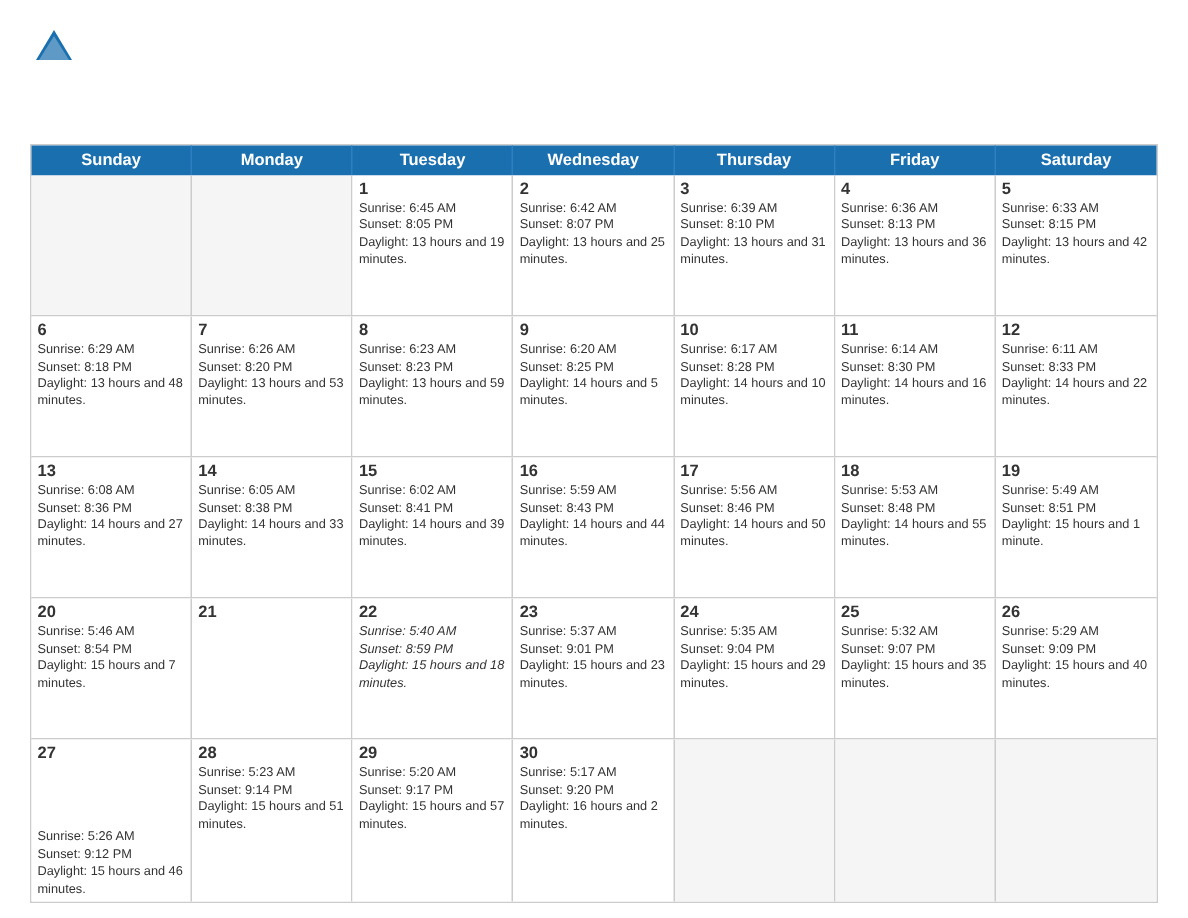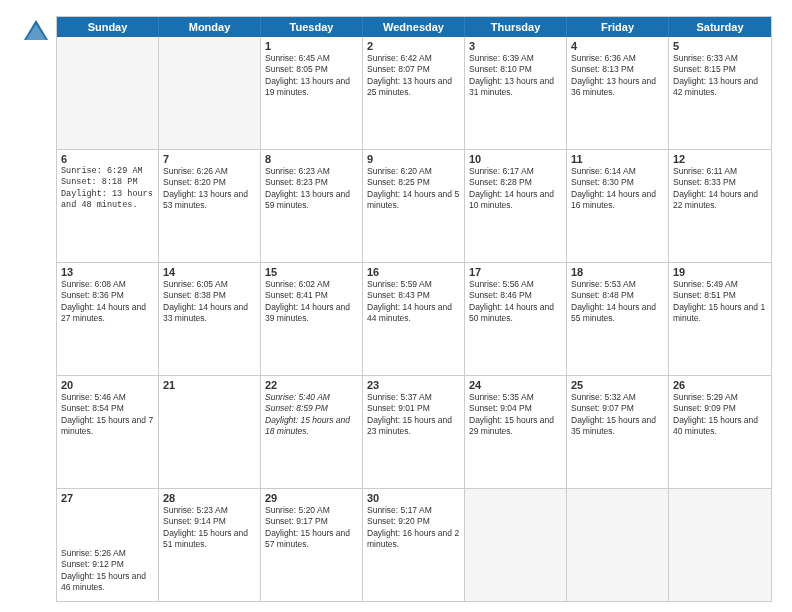--- a/index.html
+++ b/index.html
@@ -8,21 +8,22 @@
       background: #fff;
       width: 792px;
       height: 612px;
       overflow: hidden;
     }
     .page {
       width: 792px;
       height: 612px;
       padding: 16px 20px 10px 20px;
       display: flex;
-      flex-direction: row;
+      flex-direction: column;
+      gap: 40px;
     }
     .header {
       display: flex;
       justify-content: space-between;
       align-items: flex-start;
       margin-bottom: 8px;
     }
     .logo {
       display: flex;
       align-items: center;
@@ -178,21 +179,21 @@
           <div class="cal-cell">
             <span class="day-num">5</span>
             <div class="cell-info" style="white-space: pre-line;">Sunrise: 6:33 AM
 Sunset: 8:15 PM
 Daylight: 13 hours and 42 minutes.</div>
           </div>
         </div>
         <div class="cal-row">
           <div class="cal-cell">
             <span class="day-num">6</span>
-            <div class="cell-info" style="white-space: pre-line; font-family: Liberation Mono, monospace;">Sunrise: 6:29 AM
+            <div class="cell-info" style="white-space: pre-line;">Sunrise: 6:29 AM
 Sunset: 8:18 PM
 Daylight: 13 hours and 48 minutes.</div>
           </div>
           <div class="cal-cell">
             <span class="day-num">7</span>
             <div class="cell-info" style="white-space: pre-line;">Sunrise: 6:26 AM
 Sunset: 8:20 PM
 Daylight: 13 hours and 53 minutes.</div>
           </div>
           <div class="cal-cell">

